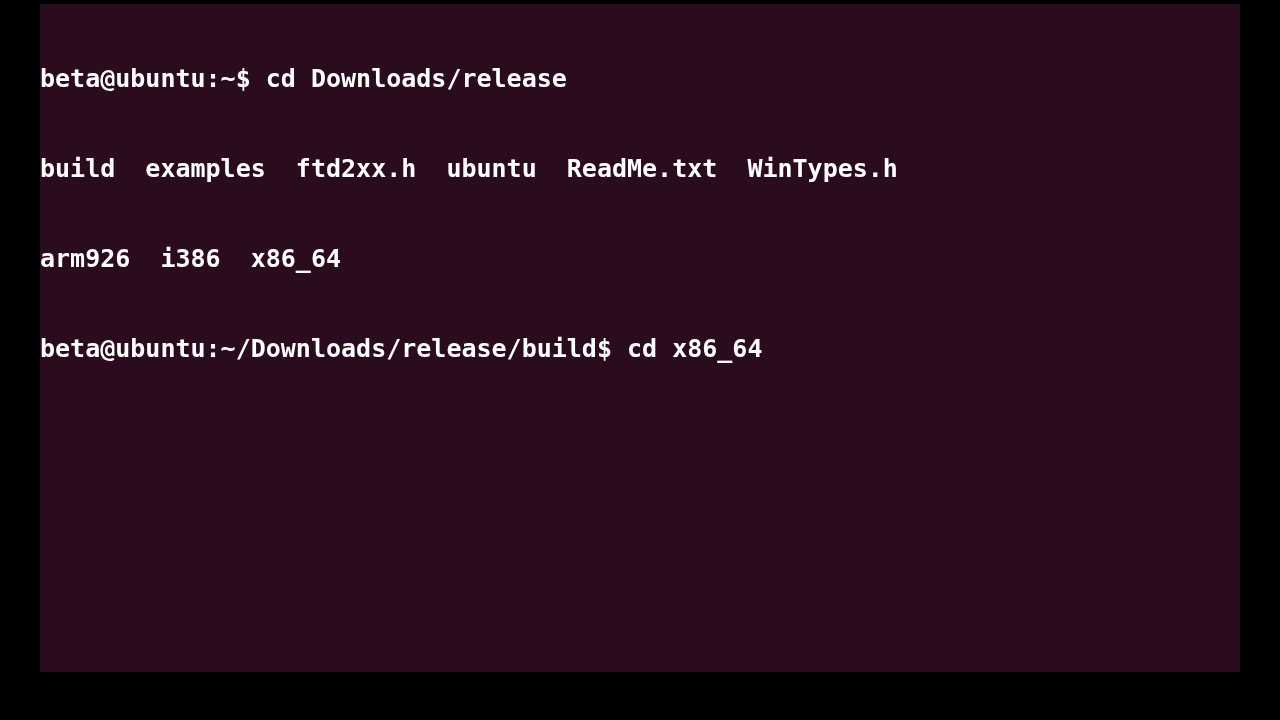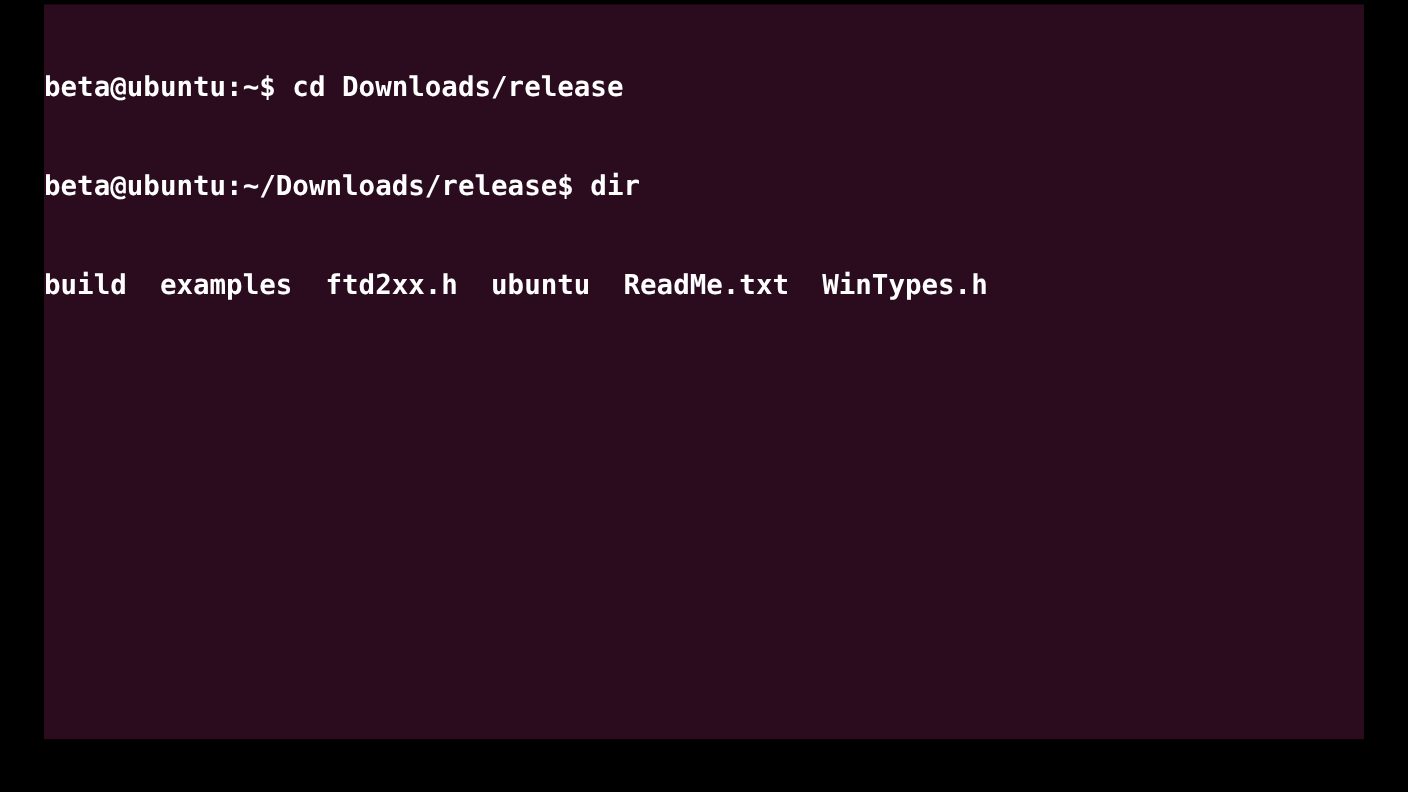--- a/index.html
+++ b/index.html
@@ -34,20 +34,21 @@
     overflow: hidden;
   }
   .line { display: block; }
 </style>
 </head>
 <body>
 
 <div class="frame">
   <div class="screen">
     <span class="line"><span>beta@ubuntu:~$ </span><span>cd Downloads/release</span></span>
-    <span class="line"><span>beta@ubuntu:~/Downloads/release$ </span><span>dir</span></span>
     <span class="line"><span>build  examples  ftd2xx.h  ubuntu  ReadMe.txt  WinTypes.h</span></span>
+    <span class="line"><span>arm926  i386  x86_64</span></span>
+    <span class="line"><span>beta@ubuntu:~/Downloads/release/build$ </span><span>cd x86_64</span></span>
     
     
     
     
   </div>
 </div>
 
 </body></html>

